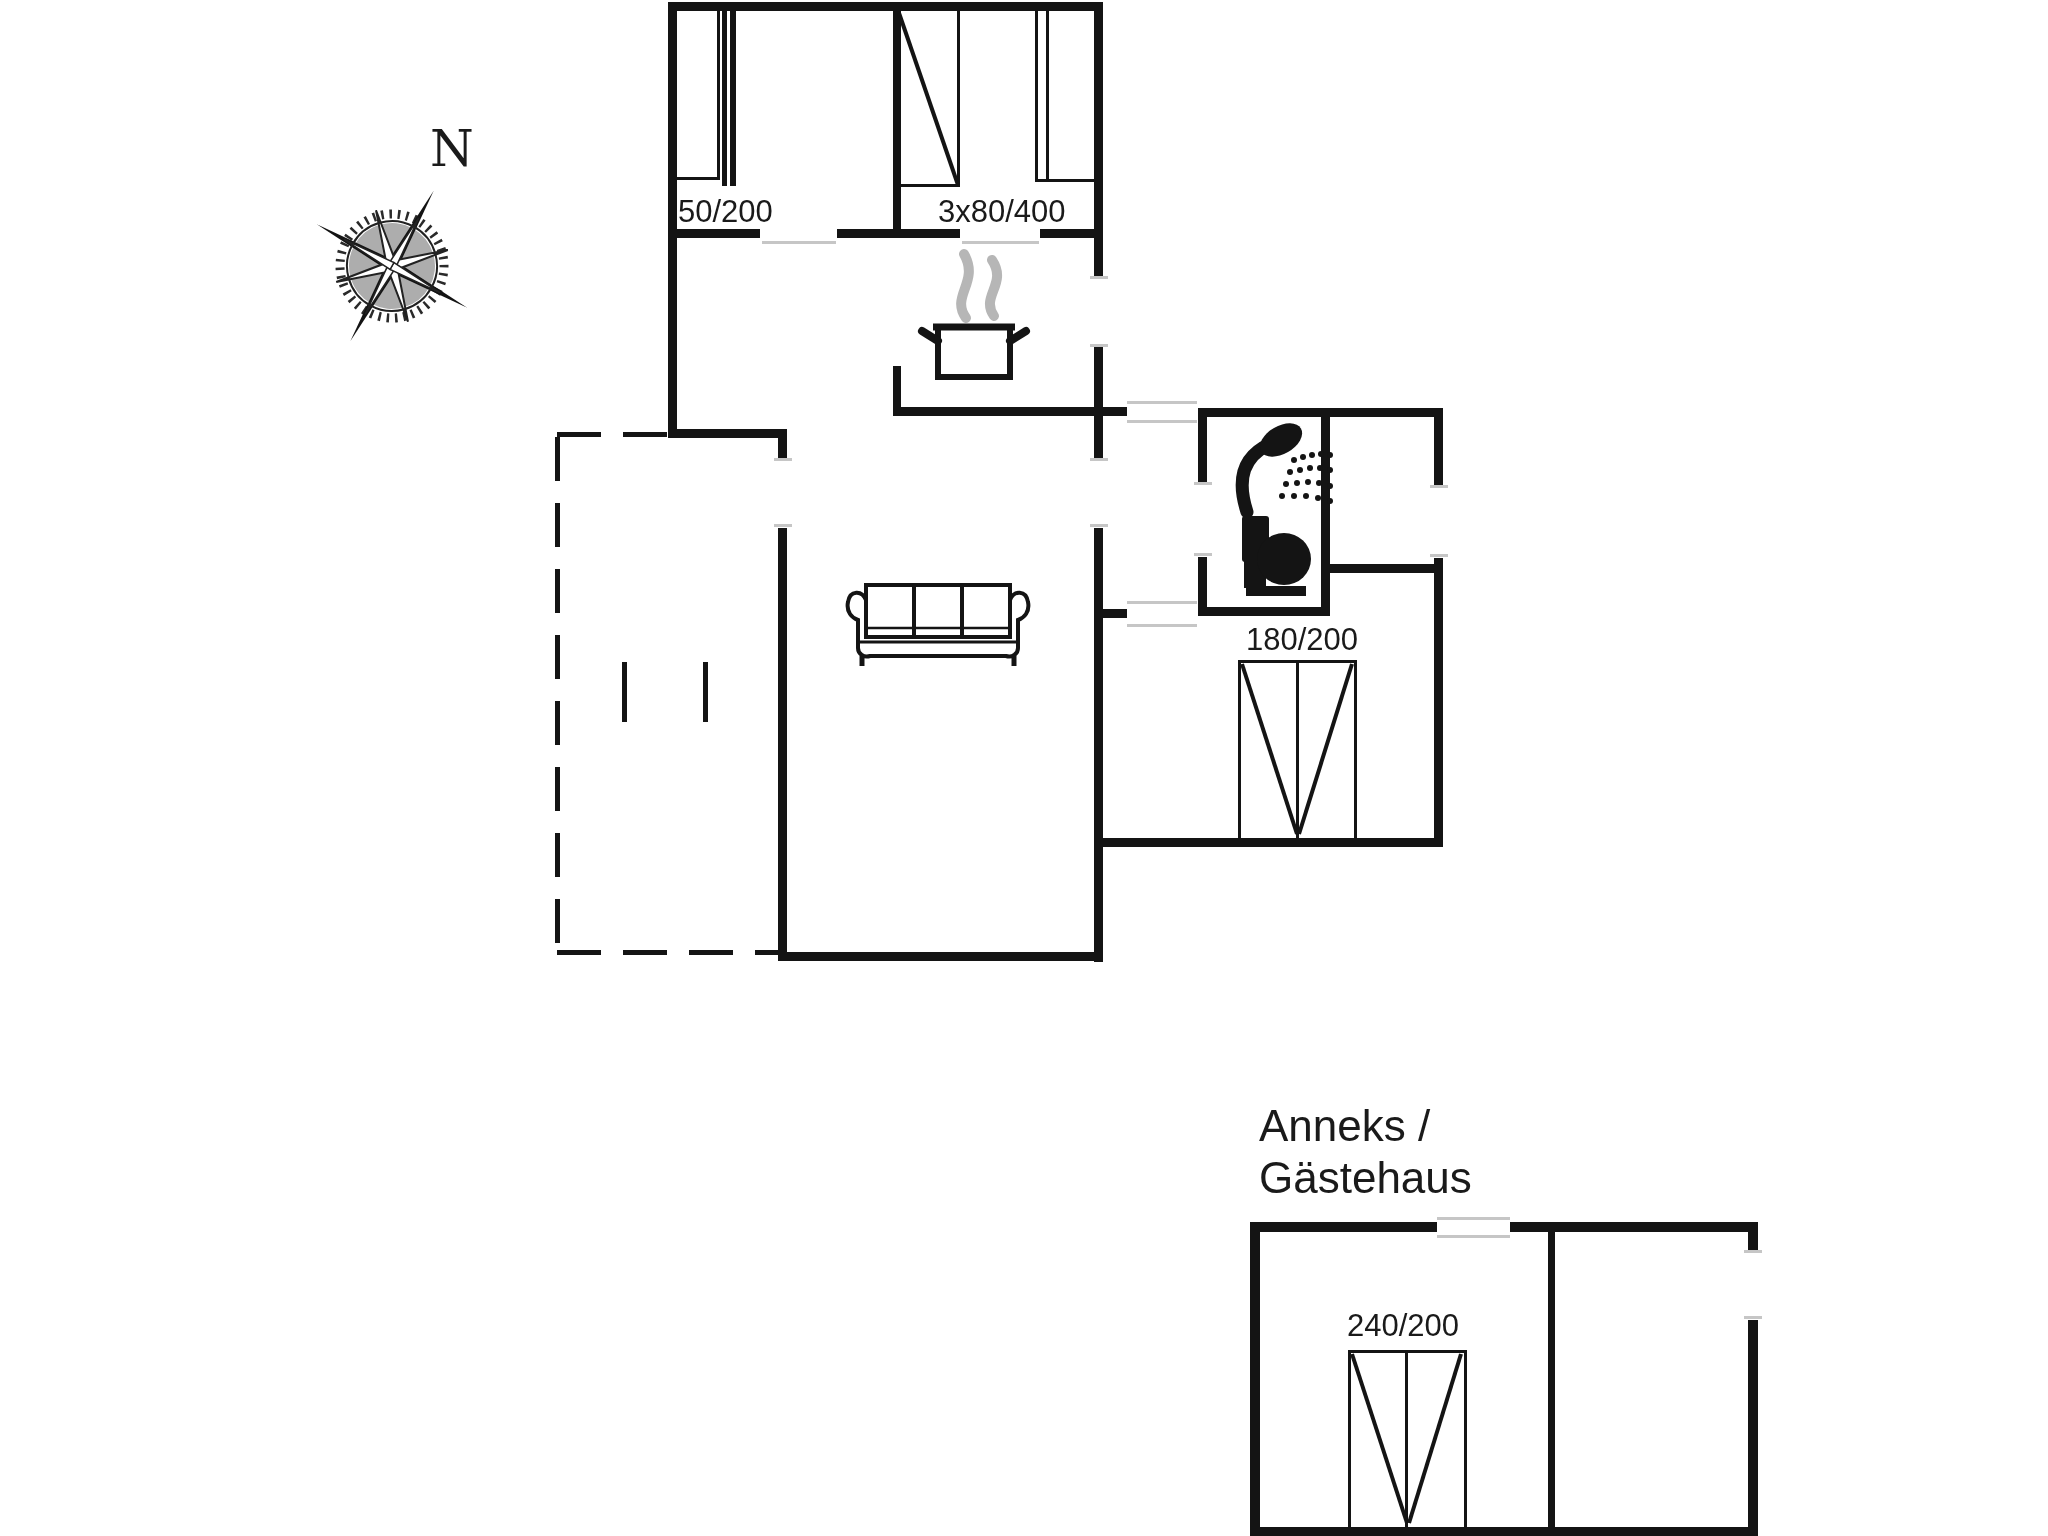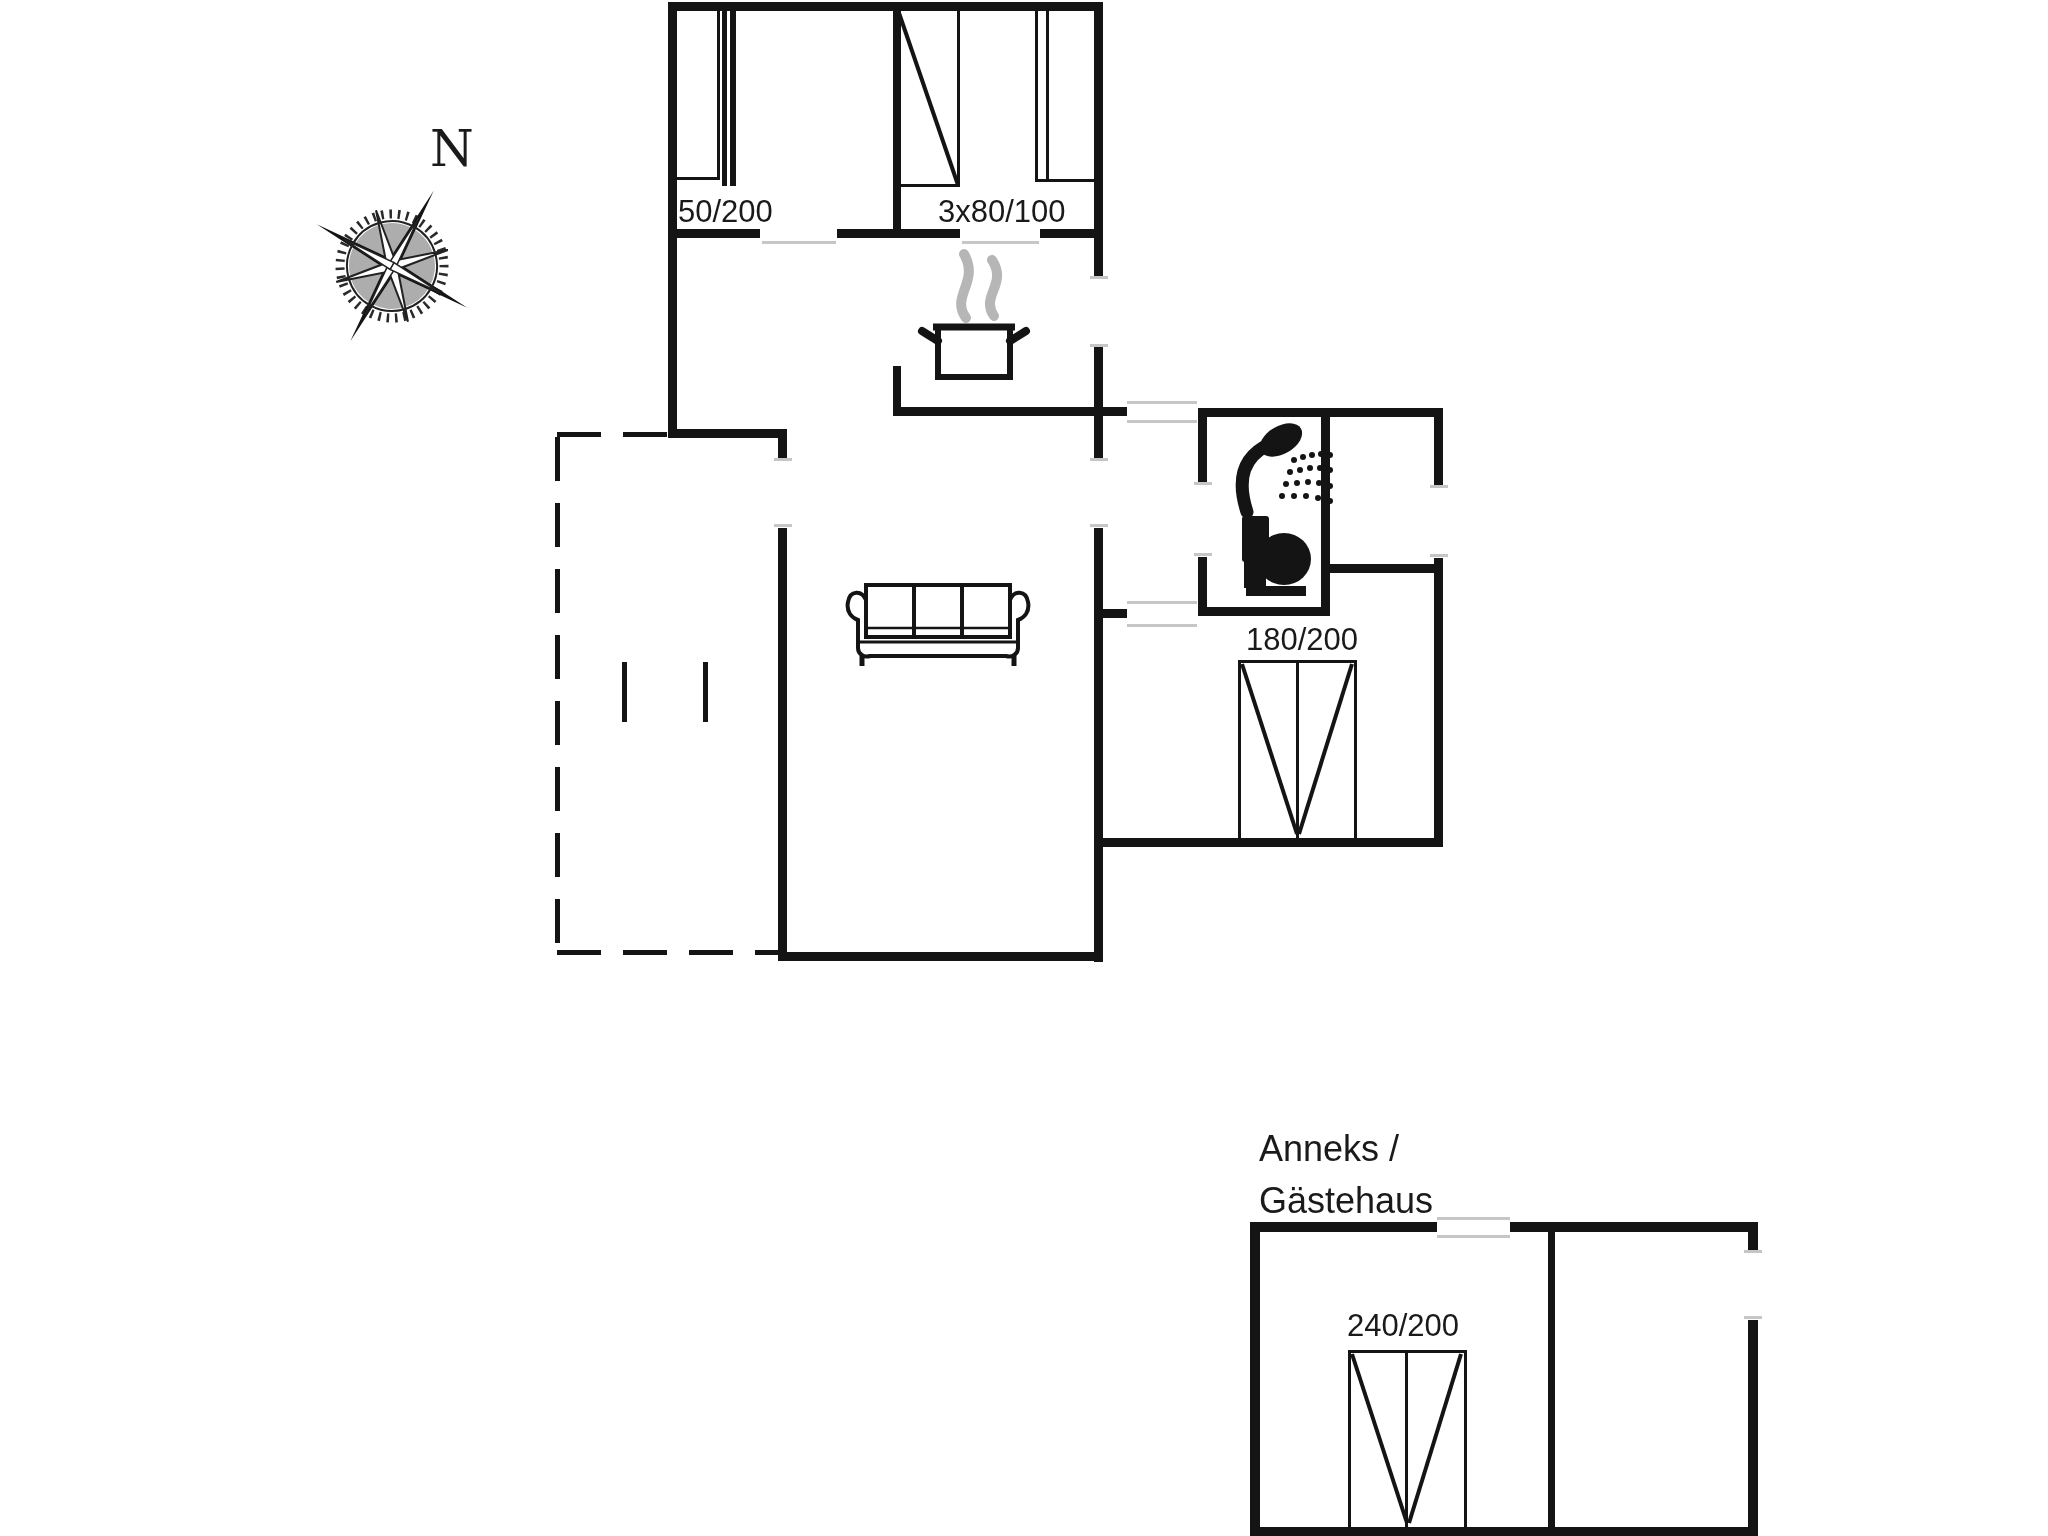--- a/index.html
+++ b/index.html
@@ -5,21 +5,21 @@
   html,body{margin:0;padding:0;background:var(--bg,#fff);}
   #stage{position:relative;width:2048px;height:1536px;background:var(--bg,#fff);overflow:hidden;
          font-family:"Liberation Sans",sans-serif;}
   .w{position:absolute;background:var(--wall,#141414);}
   .t{position:absolute;background:var(--wall,#141414);}
   .c{position:absolute;background:var(--light,#c6c6c6);}
   .dash-h{position:absolute;background:repeating-linear-gradient(90deg,var(--wall,#141414) 0 44px,transparent 44px 66px);}
   .dash-v{position:absolute;background:repeating-linear-gradient(180deg,var(--wall,#141414) 0 44px,transparent 44px 66px);}
   .lbl{position:absolute;color:var(--text,#1a1a1a);line-height:1;white-space:pre;}
   .dim{font-size:31px;}
-  .annex-t{font-size:36px;margin-top:27px;}
+  .annex-t{font-size:44px;}
   .north{font-family:"DejaVu Serif","Liberation Serif",serif;font-size:50px;}
   svg{position:absolute;left:0;top:0;}
   .sline{stroke:var(--wall,#141414);fill:none;}
   .sfill{fill:var(--wall,#141414);stroke:none;}
   .steam{stroke:var(--steam,#b6b6b6);fill:none;}
 </style>
 </head>
 <body>
 
 <div id="stage">
@@ -102,21 +102,21 @@
   <div class="c" style="left:1437px;top:1235px;width:73px;height:3px"></div>
 
   <div class="dash-h" style="left:557px;top:432px;width:112px;height:5px"></div>
   <div class="dash-v" style="left:555px;top:437px;width:5px;height:523px"></div>
   <div class="dash-h" style="left:557px;top:950px;width:222px;height:5px"></div>
   <div class="t" style="left:622px;top:662px;width:5px;height:60px"></div>
   <div class="t" style="left:703px;top:662px;width:5px;height:60px"></div>
 
   <div class="lbl north" style="left:430px;top:124px">N</div>
   <div class="lbl dim" style="left:678px;top:196px">50/200</div>
-  <div class="lbl dim" style="left:938px;top:196px">3x80/100</div>
+  <div class="lbl dim" style="left:938px;top:196px">3x80/400</div>
   <div class="lbl dim" style="left:1246px;top:624px">180/200</div>
   <div class="lbl dim" style="left:1347px;top:1310px">240/200</div>
   <div class="lbl annex-t" style="left:1259px;top:1104px">Anneks /</div>
   <div class="lbl annex-t" style="left:1259px;top:1156px">Gästehaus</div>
 
   <svg width="2048" height="1536" viewBox="0 0 2048 1536">
 
     <g>
       <line class="sline" x1="899" y1="13" x2="958" y2="185" stroke-width="4"></line>
     </g>

